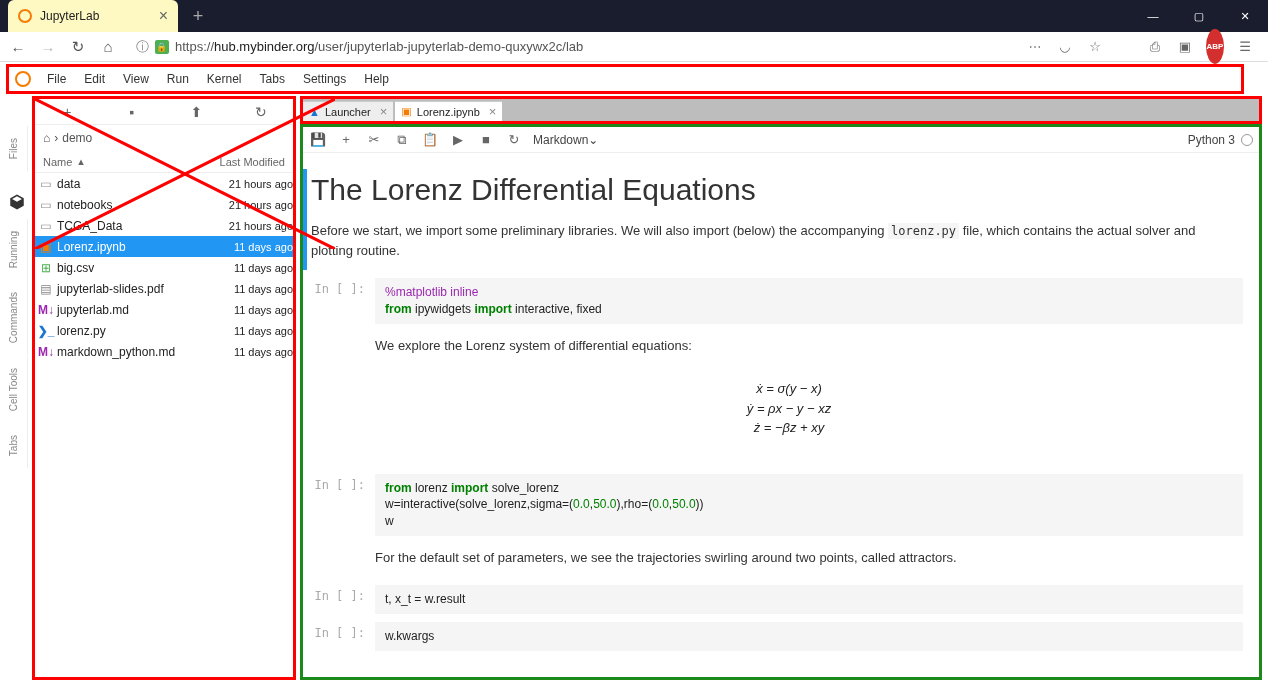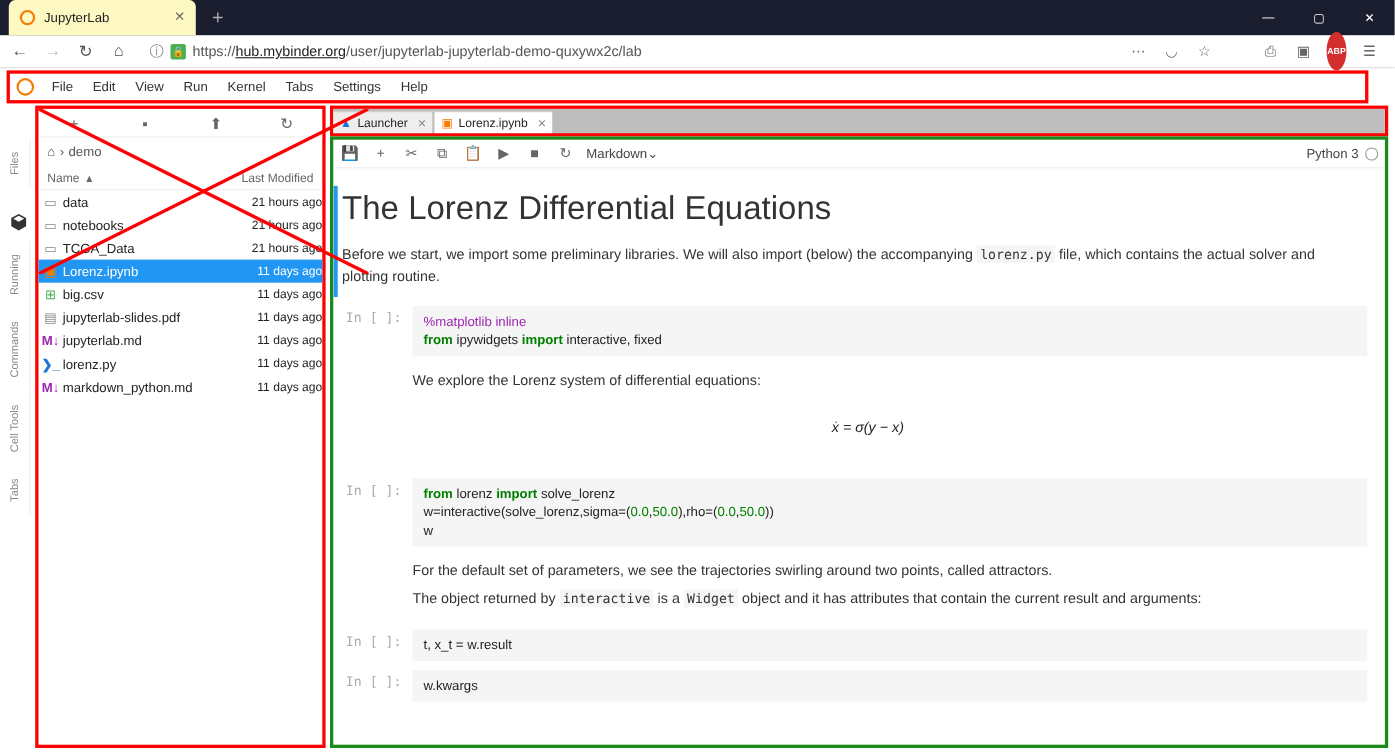--- a/index.html
+++ b/index.html
@@ -11,21 +11,21 @@
 .browser-tab .favicon { width: 14px; height: 14px; border: 2px solid #f57c00; border-radius: 50%; }
 .browser-tab .close { margin-left: auto; color: #666; font-size: 16px; }
 .newtab { width: 28px; height: 28px; display: flex; align-items: center; justify-content: center; color: #aaa; font-size: 18px; margin-left: 6px; }
 .win-controls { margin-left: auto; display: flex; }
 .win-btn { width: 46px; height: 32px; display: flex; align-items: center; justify-content: center; color: #fff; font-size: 11px; }
 
 .addrbar { height: 30px; display: flex; align-items: center; padding: 0 8px; gap: 10px; border-bottom: 1px solid #ddd; }
 .nav-btn { width: 20px; height: 20px; display: flex; align-items: center; justify-content: center; color: #555; font-size: 15px; }
 .url-box { flex: 1; display: flex; align-items: center; gap: 6px; padding: 0 8px; font-size: 13px; color: #555; }
 .lock { width: 14px; height: 14px; background: #4caf50; border-radius: 2px; display: flex; align-items: center; justify-content: center; color: #fff; font-size: 9px; }
-.url-host { color: #222; text-decoration: underline; }
+.url-host { color: #222; }
 .addr-right { display: flex; align-items: center; gap: 12px; margin-right: 6px; }
 .addr-icon { width: 18px; height: 18px; display: flex; align-items: center; justify-content: center; color: #666; }
 .abp { width: 18px; height: 35px; background: #d32f2f; border-radius: 50%; color: #fff; font-size: 8px; font-weight: bold; display: flex; align-items: center; justify-content: center; }
 
 
 .menubar-wrap { border: 3px solid red; margin: 2px 24px 0 6px; }
 .menubar { height: 24px; display: flex; align-items: center; padding: 0 6px; gap: 2px; }
 .jupyter-logo { width: 16px; height: 16px; border: 2px solid #f57c00; border-radius: 50%; margin-right: 6px; }
 .menu-item { padding: 2px 8px; font-size: 12px; color: #333; cursor: default; }
 
@@ -280,36 +280,37 @@
           <div class="body code-body"><span class="mag">%matplotlib inline</span>
 <span class="kw">from</span><span> ipywidgets </span><span class="kw">import</span><span> interactive, fixed</span></div>
         </div>
 
         <div class="cell">
           <div class="gutter"></div>
           <div class="body md-body">
             <p>We explore the Lorenz system of differential equations:</p>
             <div class="eqns">
               <div>ẋ = σ(y − x)</div>
+              <div>ẏ = ρx − y − xz</div>
+              <div>ż = −βz + xy</div>
             </div>
           </div>
         </div>
 
         <div class="cell">
           <div class="gutter">In [ ]:</div>
           <div class="body code-body"><span class="kw">from</span><span> lorenz </span><span class="kw">import</span><span> solve_lorenz</span>
 <span>w=interactive(solve_lorenz,sigma=(</span><span class="str-num">0.0</span><span>,</span><span class="str-num">50.0</span><span>),rho=(</span><span class="str-num">0.0</span><span>,</span><span class="str-num">50.0</span><span>))</span>
 <span>w</span></div>
         </div>
 
         <div class="cell">
           <div class="gutter"></div>
           <div class="body md-body">
             <p>For the default set of parameters, we see the trajectories swirling around two points, called attractors.</p>
-            <p><span>The object returned by </span><code>interactive</code><span> is a </span><code>Widget</code><span> object and it has attributes that contain the current result and arguments:</span></p>
           </div>
         </div>
 
         <div class="cell">
           <div class="gutter">In [ ]:</div>
           <div class="body code-body"><span>t, x_t = w.result</span></div>
         </div>
 
         <div class="cell">
           <div class="gutter">In [ ]:</div>

